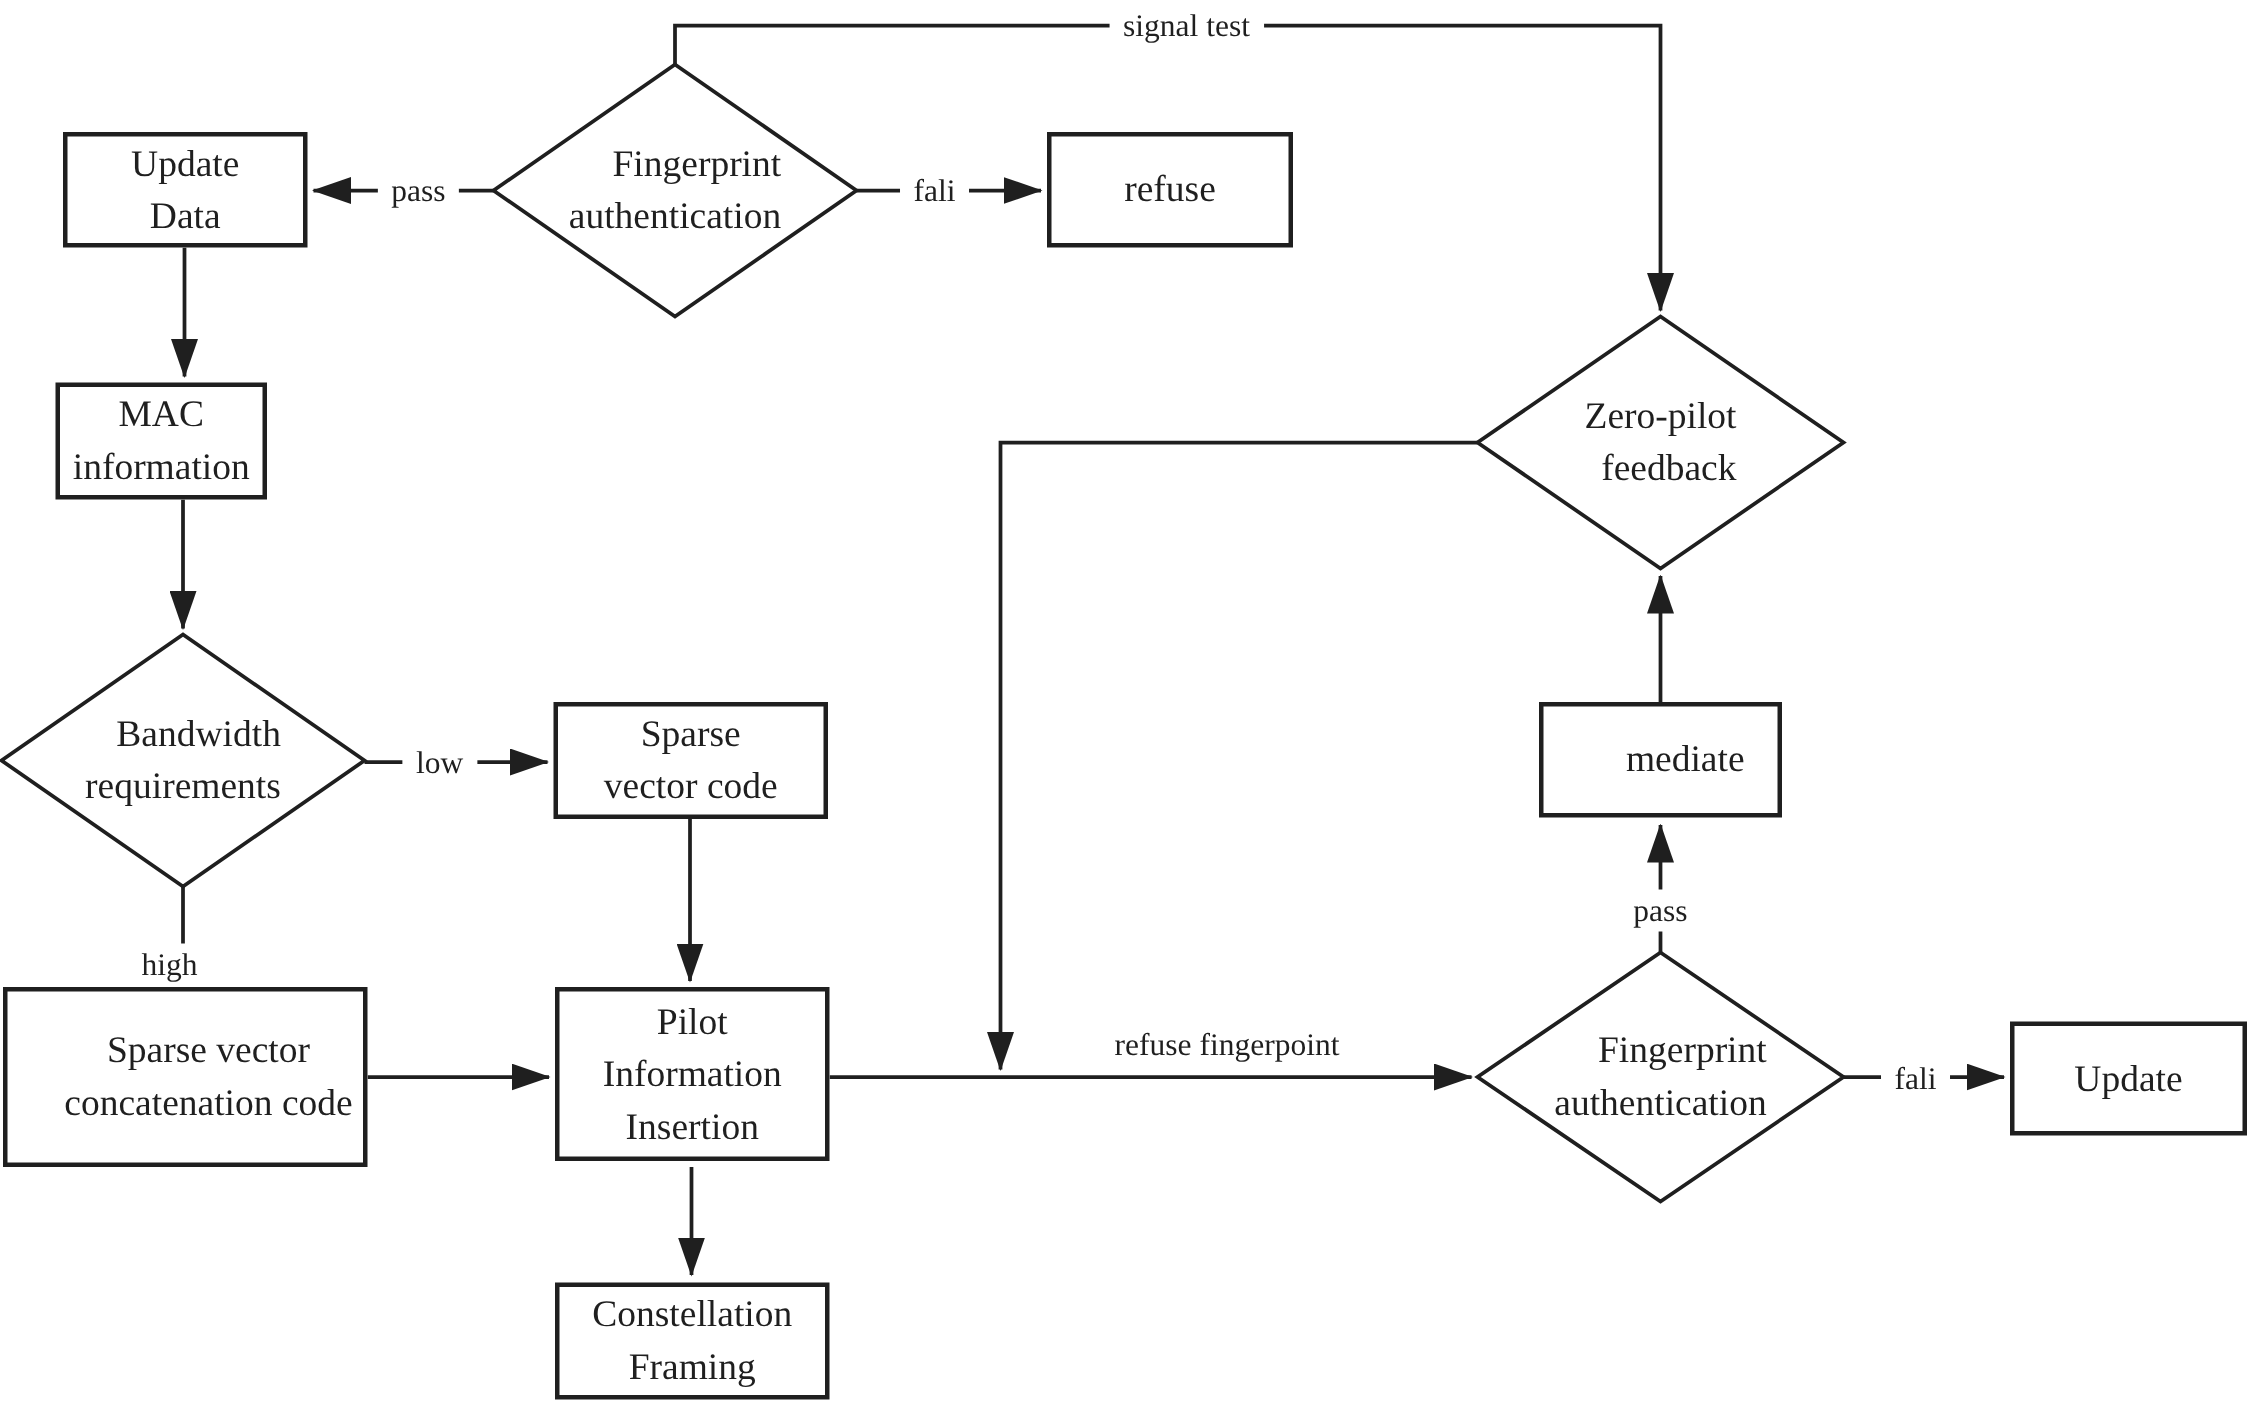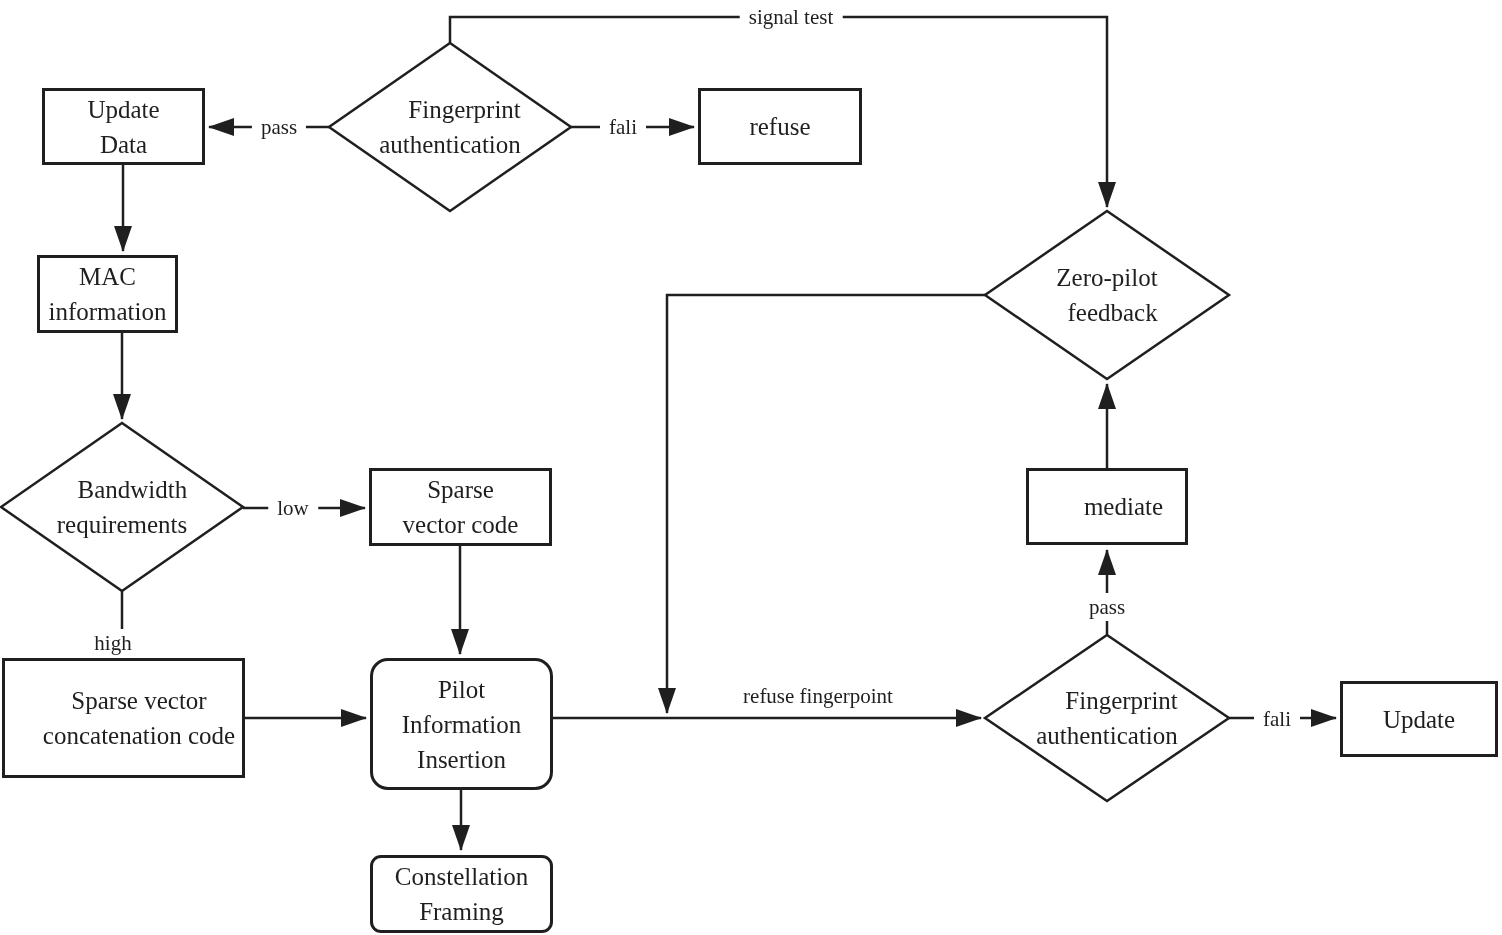--- a/index.html
+++ b/index.html
@@ -95,27 +95,27 @@
   <div class="box" style="left:369px; top:468px; width:183px; height:78px;">
     <span>Sparse</span>
     <span>vector code</span>
   </div>
 
   <div class="box" style="left:2px; top:658px; width:243px; height:120px;padding-left:31px;">
     <span>Sparse vector</span>
     <span>concatenation code</span>
   </div>
 
-  <div class="box" style="left:370px; top:658px; width:183px; height:132px;border-radius:18px;">
+  <div class="box" style="left:370px; top:658px; width:183px; height:116px;">
     <span>Pilot</span>
     <span>Information</span>
     <span>Insertion</span>
   </div>
 
-  <div class="box" style="left:370px; top:855px; width:183px; height:78px;border-radius:11px;">
+  <div class="box" style="left:370px; top:855px; width:183px; height:78px;">
     <span>Constellation</span>
     <span>Framing</span>
   </div>
 
   <div class="box" style="left:1026px; top:468px; width:162px; height:77px;padding-left:33px;">
     <span>mediate</span>
   </div>
 
   <div class="box" style="left:1340px; top:681px; width:158px; height:76px;">
     <span>Update</span>

